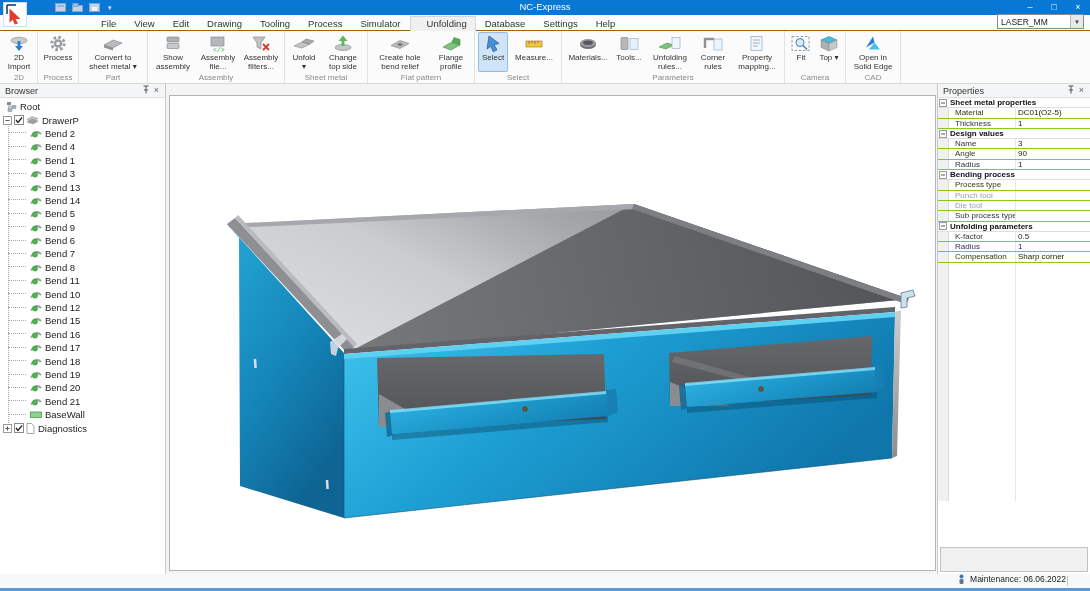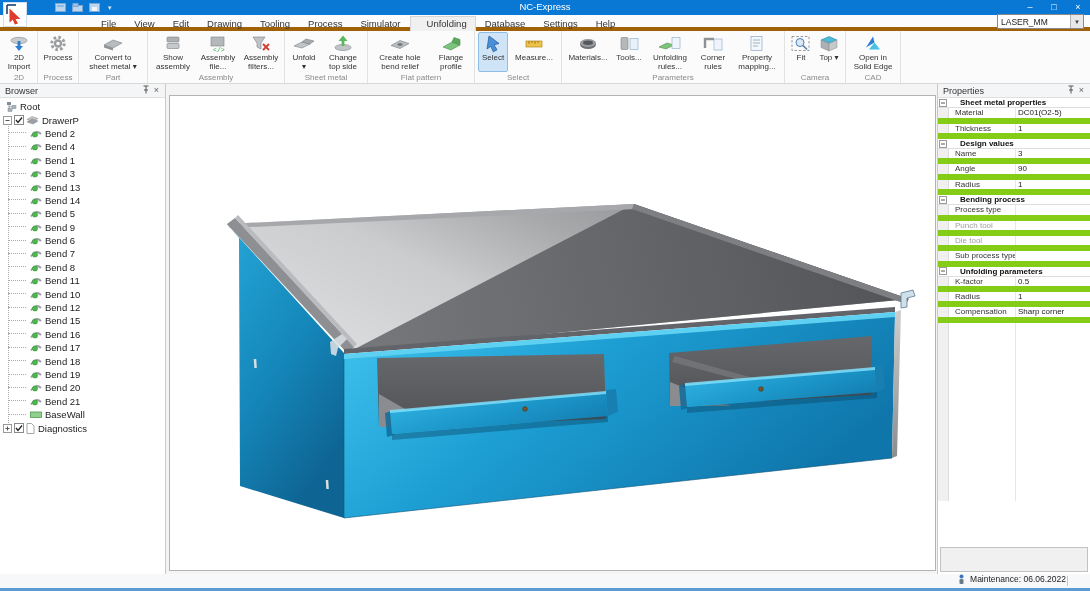--- a/index.html
+++ b/index.html
@@ -9,21 +9,21 @@
   .titlebar{position:absolute;left:0;top:0;width:1090px;height:15px;background:#0878d4;}
   .titlebar .title{position:absolute;left:0;right:0;top:1px;text-align:center;color:#fff;font-size:9.5px;}
   .winbtns{position:absolute;right:0;top:0;height:15px;display:flex;}
   .winbtn{width:24px;height:15px;color:#fff;font-size:9px;line-height:14px;text-align:center;cursor:default;}
   .appicon{position:absolute;left:3px;top:2px;width:24px;height:25px;background:#fff;border:1px solid #cfe0f0;
            box-sizing:border-box;z-index:5;display:flex;align-items:center;justify-content:center;}
   .qat{position:absolute;left:55px;top:3px;display:flex;gap:6px;align-items:center;}
   .qat svg{display:block;}
   .qat .caret{color:#dce9f8;font-size:7px;margin-left:2px;}
   
-  .menurow{position:absolute;left:0;top:15px;width:1090px;height:16px;background:#fcfcfc;border-bottom:4px solid #a16207;box-sizing:border-box;}
+  .menurow{position:absolute;left:0;top:15px;width:1090px;height:16px;background:#fcfcfc;border-bottom:1px solid #a16207;box-sizing:border-box;}
   .menus{position:absolute;left:92px;top:0;height:16px;display:flex;align-items:center;}
   .menu-item{font-size:9.5px;color:#333;padding:1px 9px;white-space:nowrap;}
   .menu-item.sel{background:#f0f0f0;border:1px solid #d5d5d5;border-bottom:none;padding:1px 8px 2px 16px;}
   .profilecombo{position:absolute;right:6px;top:-1px;width:87px;height:15px;background:#fff;border:1px solid #8a8a8a;
                 box-sizing:border-box;display:flex;align-items:center;}
   .profilecombo .val{flex:1;font-size:8.5px;color:#222;padding-left:3px;white-space:nowrap;overflow:hidden;}
   .profilecombo .dd{width:12px;height:100%;border-left:1px solid #b5b5b5;background:#e8e8e8;font-size:6px;color:#444;
                     display:flex;align-items:center;justify-content:center;}
   
   .ribbon{position:absolute;left:0;top:31px;width:1090px;height:53px;background:#fbfbfb;border-bottom:1px solid #d8d8d8;
@@ -52,25 +52,25 @@
   .trow .lbl{padding-left:3px;}
   .vguide{position:absolute;width:1px;border-left:1px dotted #a8a8a8;left:8px;}
   .exp,.chk{flex:none;display:flex;align-items:center;justify-content:center;}
   .exp{margin-left:3px;z-index:2;background:#fff;}
   .chk{margin-left:2px;}
   .ticon{flex:none;margin-left:2px;display:flex;align-items:center;}
   
   .pgrid{position:relative;font-size:8px;color:#333;height:403px;}
   .pgutter{position:absolute;left:0;top:0;bottom:0;width:10px;background:#f0f0f0;border-right:1px solid #dcdcdc;}
   .pdivider{position:absolute;left:77px;top:0;bottom:0;border-left:1px solid #e6e6e6;}
-  .prow{position:relative;height:9.3px;line-height:9.3px;display:flex;border-bottom:6px solid #84cc16;}
+  .prow{position:relative;height:9.3px;line-height:9.3px;display:flex;border-bottom:1px solid #84cc16;}
   .prow.grp{font-weight:bold;color:#111;border-bottom:1px solid #dedede;background:#fff;}
   .prow .g{width:10px;flex:none;display:flex;align-items:center;justify-content:center;}
   .prow .n{width:67px;flex:none;padding-left:7px;box-sizing:border-box;overflow:hidden;white-space:nowrap;}
-  .prow.grp .n{width:auto;padding-left:12px;}
+  .prow.grp .n{width:auto;padding-left:2px;}
   .prow .v{flex:1;padding-left:3px;overflow:hidden;white-space:nowrap;color:#222;}
   .prow .n.muted{color:#9d9d9d;}
   .pdesc{position:absolute;left:2px;right:2px;bottom:2px;height:25px;background:#f0f0f0;border:1px solid #c2c2c2;box-sizing:border-box;}
   
   .viewport{position:absolute;left:169px;top:11px;width:767px;height:476px;background:#fff;border:1px solid #b3b3b3;box-sizing:border-box;}
   .viewport svg{display:block;}
   
   .statusbar{position:absolute;left:0;top:574px;width:1090px;height:17px;background:#f7f8f9;}
   .statusbar .accent{position:absolute;left:0;bottom:0;width:100%;height:3px;background:#5b9bd5;}
   .status-right{position:absolute;right:24px;top:0;height:13px;display:flex;align-items:flex-start;}

